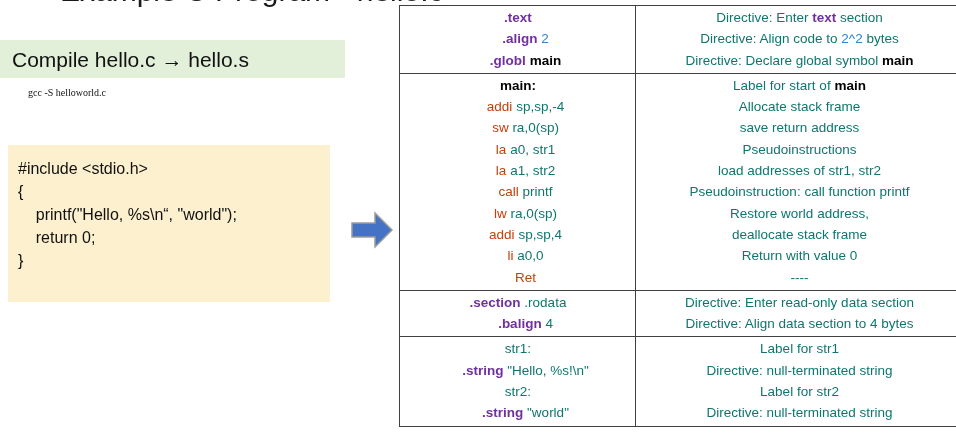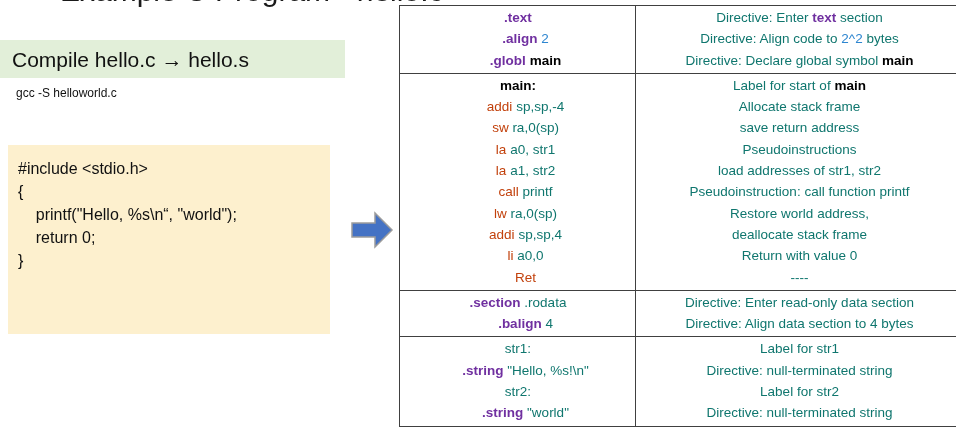--- a/index.html
+++ b/index.html
@@ -39,34 +39,35 @@
     box-sizing: border-box;
     padding: 4px 4px 0 12px;
     font-size: 21px;
     line-height: 32px;
     color: #111111;
     white-space: nowrap;
   }
 
   #gcc-line {
     position: absolute;
-    left: 16px;
+    left: 28px;
     top: 84px;
-    font-size: 12px;
+    font-size: 10px;
     line-height: 18px;
     color: #111111;
     white-space: nowrap;
+    font-family: Liberation Serif, serif;
   }
 
   #c-code-block {
     position: absolute;
     left: 8px;
     top: 145px;
     width: 322px;
-    height: 189px;
+    height: 157px;
     background: #FDF0CE;
     box-sizing: border-box;
     padding: 12px 0 0 10px;
     font-size: 16px;
     line-height: 23px;
   }
   #c-code-block .cline {
     white-space: pre;
     color: #111111;
   }

